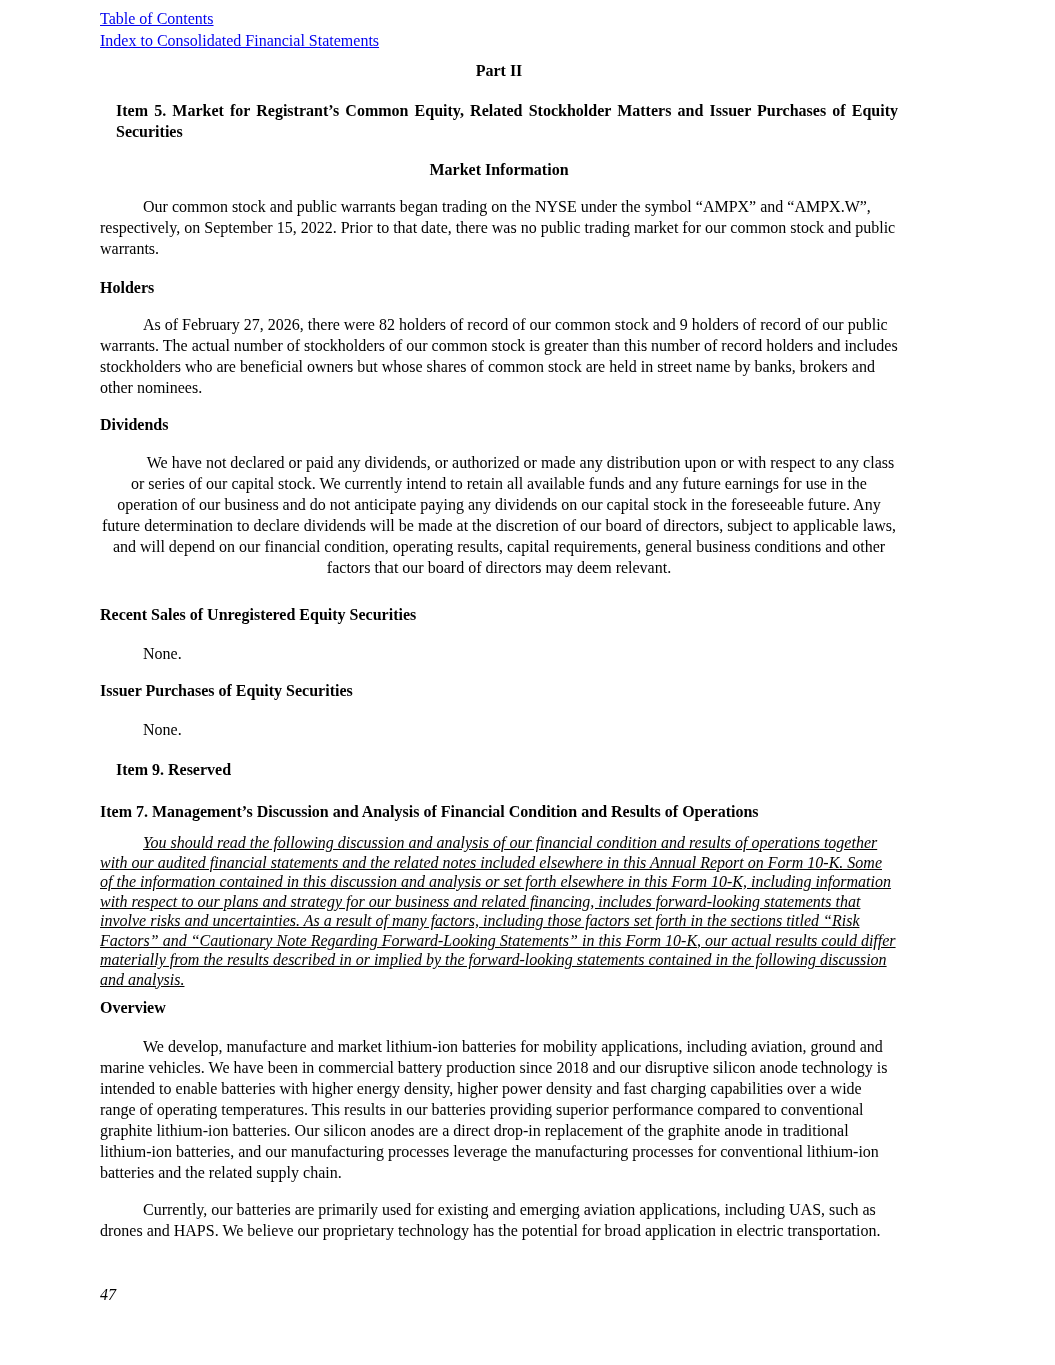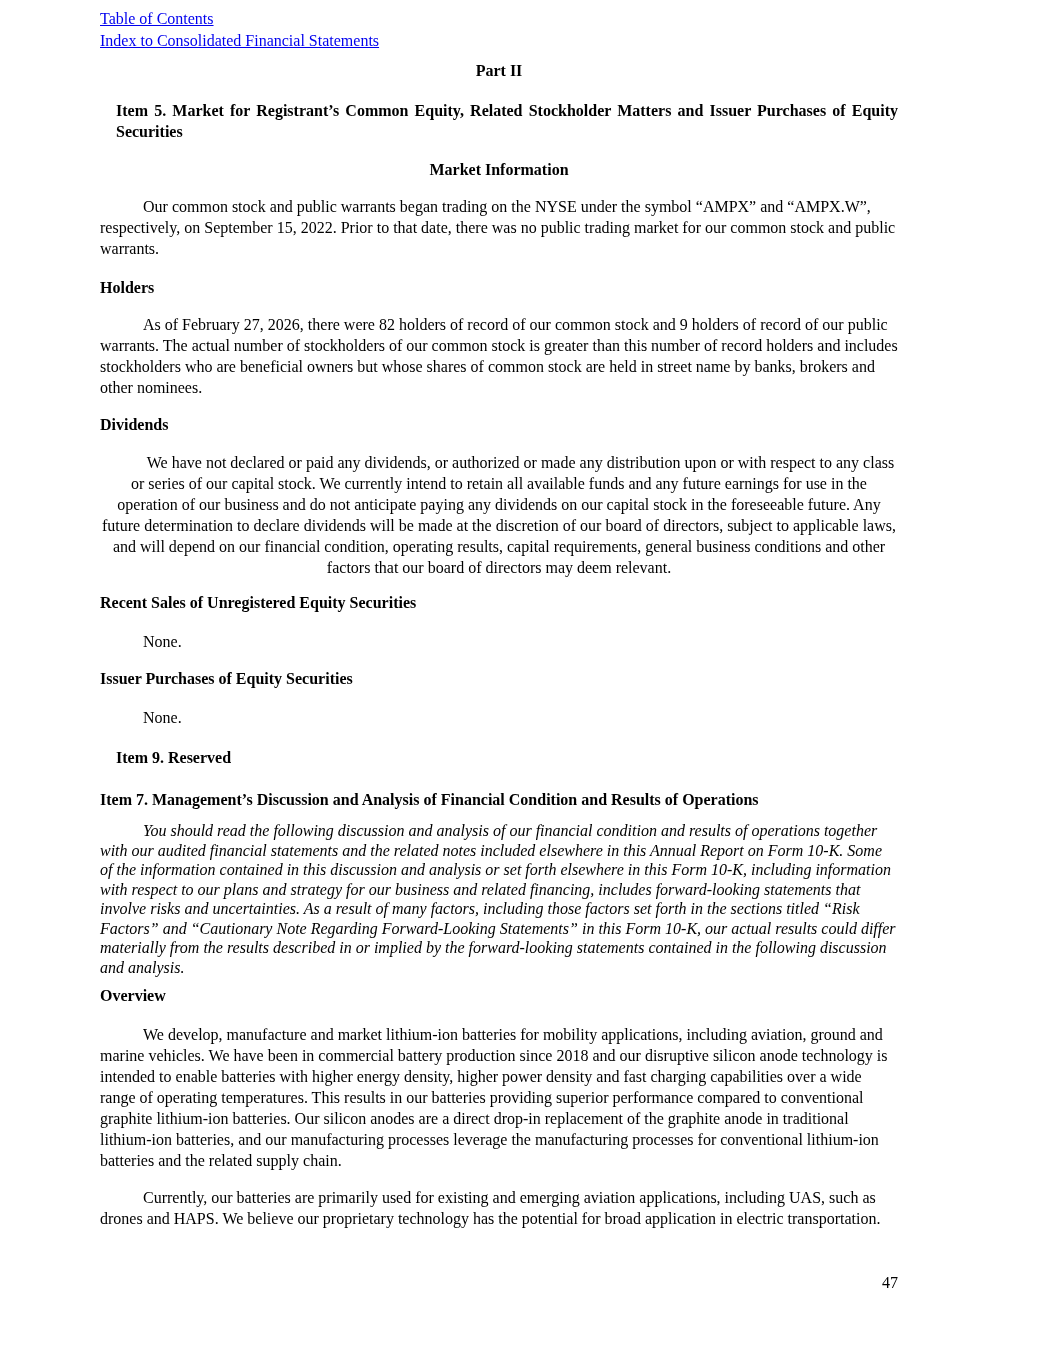--- a/index.html
+++ b/index.html
@@ -42,32 +42,34 @@
     font-weight: bold;
     text-align: justify;
   }
   .para {
     text-indent: 43px;
     text-align: left;
   }
   .para-italic {
     font-style: italic;
     line-height: 19.5px;
+    text-decoration: underline;
   }
   .mt8  { margin-top: 8px; }
   .mt11 { margin-top: 11px; }
-  .mt15 { margin-top: 14px; }
+  .mt15 { margin-top: 26px; }
   .mt16 { margin-top: 16px; }
   .mt17 { margin-top: 17px; text-align: center; }
   .mt18 { margin-top: 18px; }
   .mt19 { margin-top: 19px; margin-left: 16px; }
   .mt21 { margin-top: 21px; }
   .page-number {
     margin-top: 43px;
-    text-align: right;
+    text-align: left;
+    font-style: italic;
   }
 </style>
 </head>
 <body>
 
 <div class="page">
 
   <div class="link-row">
     <a class="doc-link" href="#">Table of Contents</a>
   </div>

